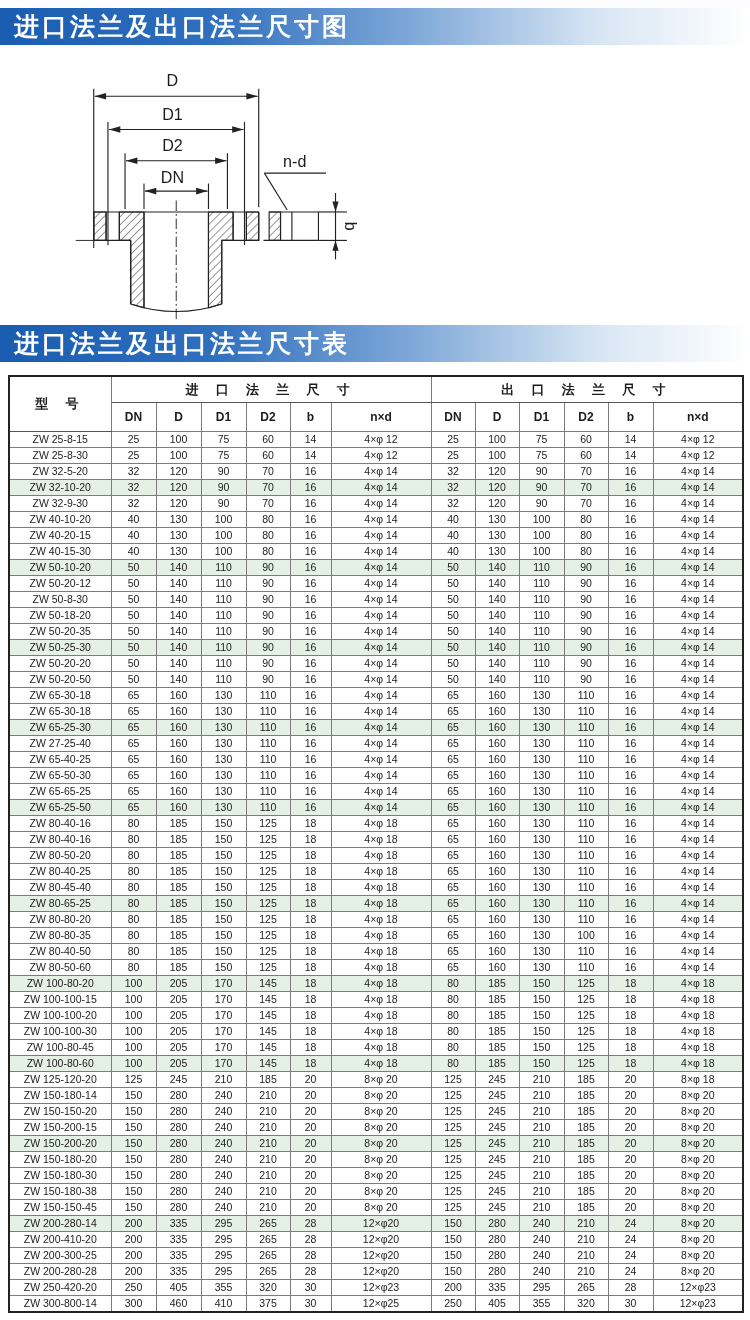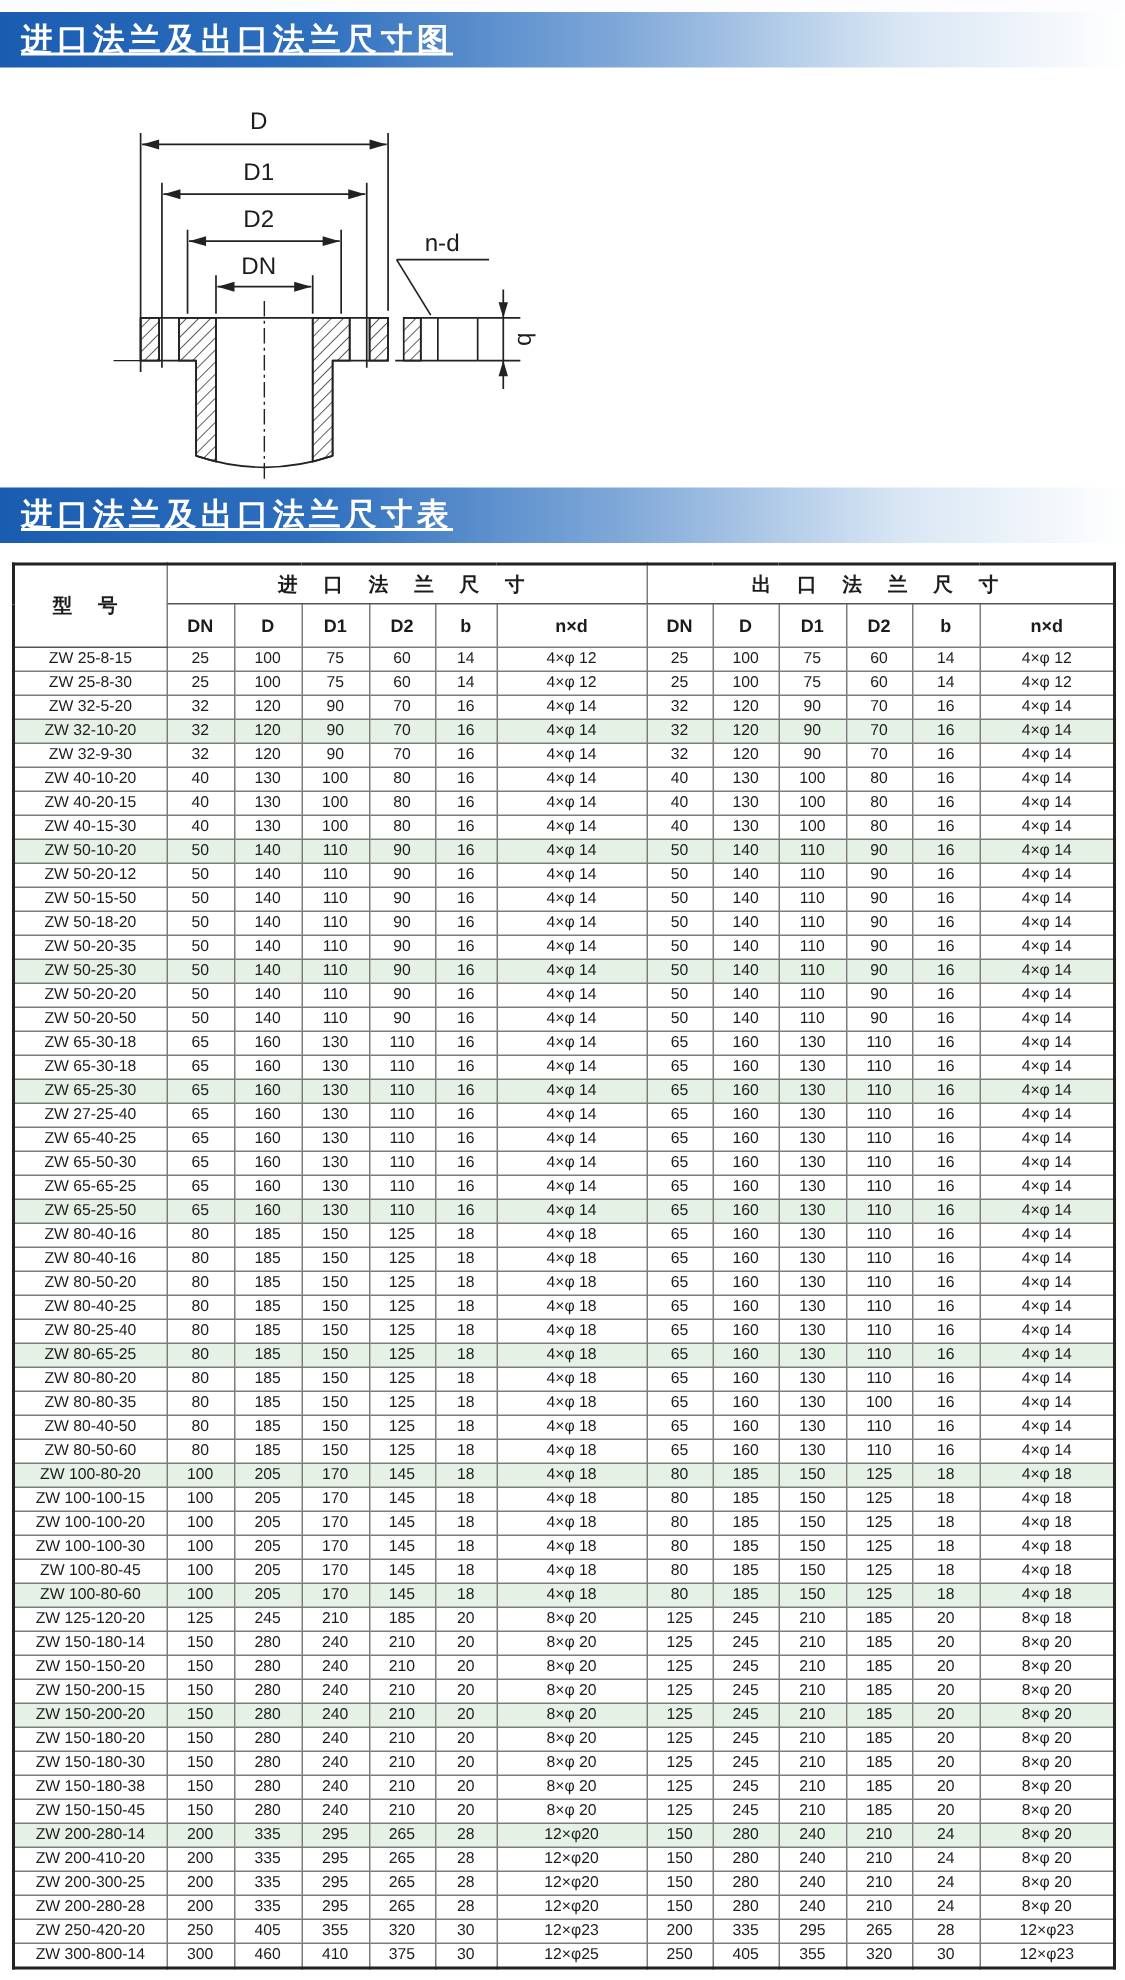--- a/index.html
+++ b/index.html
@@ -6,23 +6,22 @@
   body{
     width:750px;height:1320px;background:#ffffff;
     font-family:"Liberation Sans", sans-serif;
     color:#1c1c1c;overflow:hidden;
   }
   .topgap{height:8px;background:#fdfdff;}
   .banner{
     height:37px;line-height:37px;
     background:linear-gradient(90deg, var(--banner-start) 0%, #2e6fbe 28%, #7fa8d8 55%, #d8e6f4 80%, #ffffff 100%);
     color:#ffffff;font-family:"Liberation Serif", serif;
-    font-size:21px;font-weight:bold;letter-spacing:3px;
+    font-size:25px;font-weight:bold;letter-spacing:3px;
     padding-left:14px;
-    text-decoration:underline;
   }
   .diagram{height:280px;padding-top:20px;padding-left:62px;box-sizing:border-box;}
   .diagram svg{display:block;}
   .dim-text{font-size:17px;fill:#1c1c1c;font-family:"Liberation Sans",sans-serif;}
   .gap13{height:13px;}
   .tablewrap{padding:0 8px;}
   table.spec{
     width:734px;border-collapse:collapse;table-layout:fixed;
     border:2px solid #222;
     font-size:10.5px;
@@ -325,21 +324,21 @@
           <td>16</td>
           <td>4×φ 14</td>
           <td>50</td>
           <td>140</td>
           <td>110</td>
           <td>90</td>
           <td>16</td>
           <td>4×φ 14</td>
         </tr>
         <tr>
-          <td class="model">ZW 50-15-50</td>
+          <td class="model">ZW 50-8-30</td>
           <td>50</td>
           <td>140</td>
           <td>110</td>
           <td>90</td>
           <td>16</td>
           <td>4×φ 14</td>
           <td>50</td>
           <td>140</td>
           <td>110</td>
           <td>90</td>
@@ -595,21 +594,21 @@
           <td>18</td>
           <td>4×φ 18</td>
           <td>65</td>
           <td>160</td>
           <td>130</td>
           <td>110</td>
           <td>16</td>
           <td>4×φ 14</td>
         </tr>
         <tr>
-          <td class="model">ZW 80-25-40</td>
+          <td class="model">ZW 80-45-40</td>
           <td>80</td>
           <td>185</td>
           <td>150</td>
           <td>125</td>
           <td>18</td>
           <td>4×φ 18</td>
           <td>65</td>
           <td>160</td>
           <td>130</td>
           <td>110</td>

